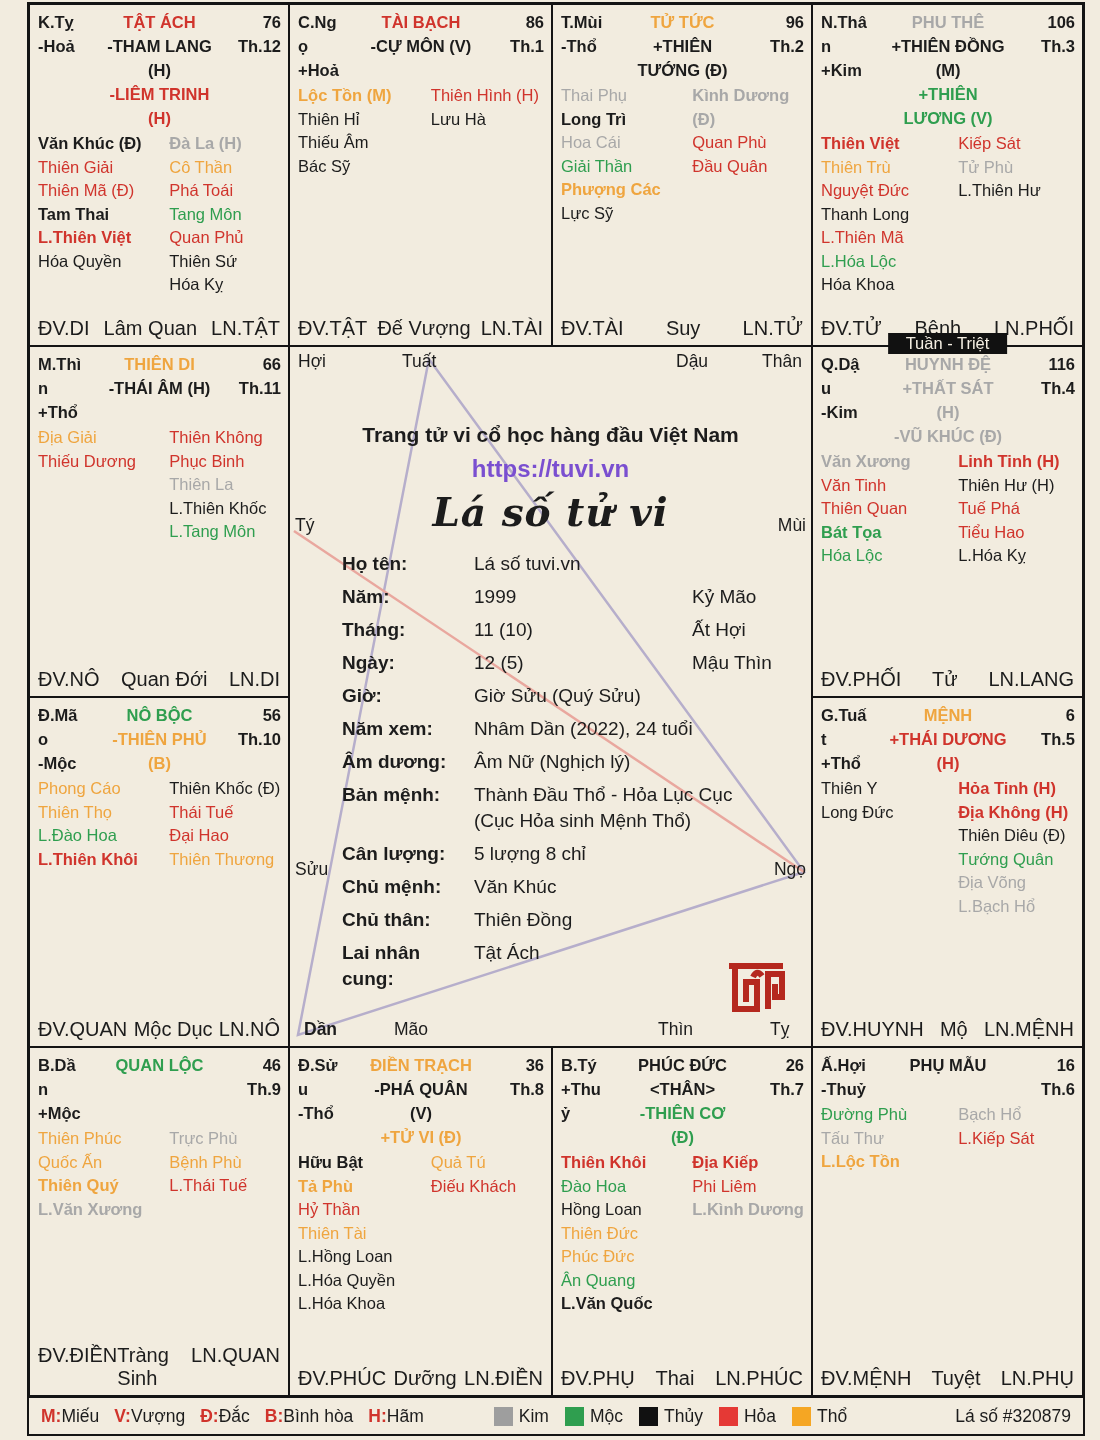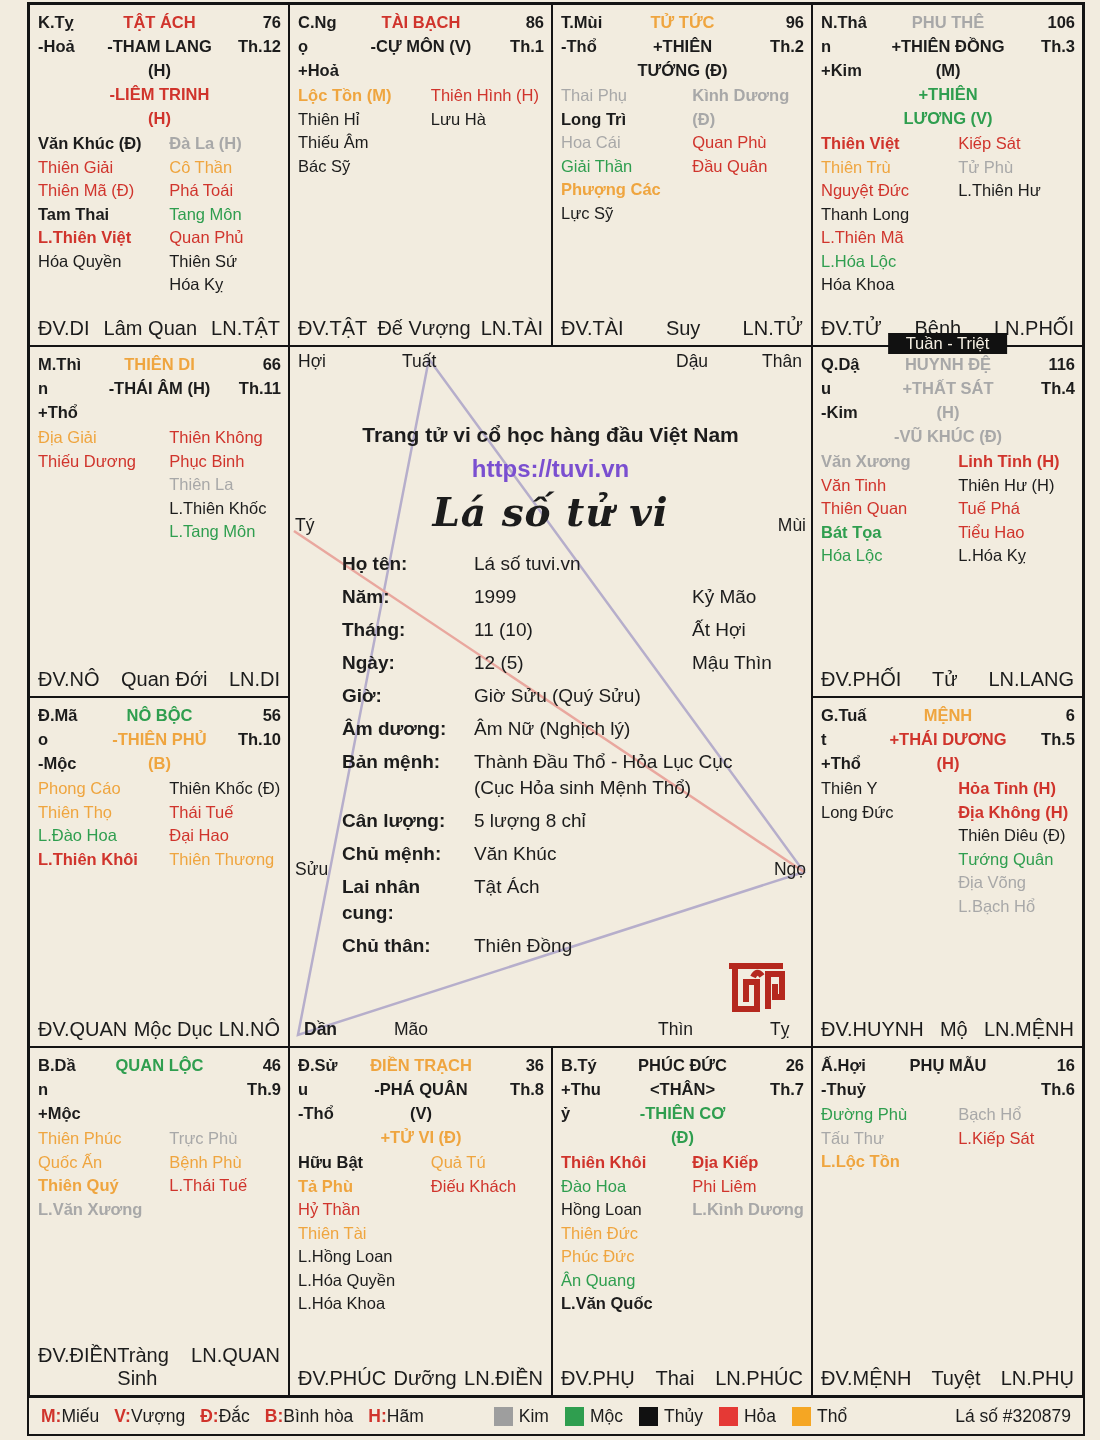--- a/index.html
+++ b/index.html
@@ -97,20 +97,26 @@
             </div>
             <div class="iext">Mậu Thìn</div>
           </div>
           <div class="irow">
             <div class="ilab">Giờ:</div>
             <div class="ival" style="grid-column: 2 / 4;">
               <div>Giờ Sửu (Quý Sửu)</div>
             </div>
           </div>
           <div class="irow">
+            <div class="ilab">Năm xem:</div>
+            <div class="ival" style="grid-column: 2 / 4;">
+              <div>Nhâm Dần (2022), 24 tuổi</div>
+            </div>
+          </div>
+          <div class="irow">
             <div class="ilab">Âm dương:</div>
             <div class="ival" style="grid-column: 2 / 4;">
               <div>Âm Nữ (Nghịch lý)</div>
             </div>
           </div>
           <div class="irow">
             <div class="ilab">Bản mệnh:</div>
             <div class="ival" style="grid-column: 2 / 4;">
               <div>Thành Đầu Thổ - Hỏa Lục Cục</div>
               <div>(Cục Hỏa sinh Mệnh Thổ)</div>
@@ -122,29 +128,29 @@
               <div>5 lượng 8 chỉ</div>
             </div>
           </div>
           <div class="irow">
             <div class="ilab">Chủ mệnh:</div>
             <div class="ival" style="grid-column: 2 / 4;">
               <div>Văn Khúc</div>
             </div>
           </div>
           <div class="irow">
+            <div class="ilab">Chủ thân:</div>
+            <div class="ival" style="grid-column: 2 / 4;">
+              <div>Thiên Đồng</div>
+            </div>
+          </div>
+          <div class="irow">
             <div class="ilab">Lai nhân cung:</div>
             <div class="ival" style="grid-column: 2 / 4;">
               <div>Tật Ách</div>
-            </div>
-          </div>
-          <div class="irow">
-            <div class="ilab">Chủ thân:</div>
-            <div class="ival" style="grid-column: 2 / 4;">
-              <div>Thiên Đồng</div>
             </div>
           </div>
         </div>
       <div class="seal">
         <svg width="64" height="64" viewBox="0 0 64 64">
           <g stroke="#b5281e" fill="none" stroke-width="6">
             <path d="M5 13 H59"></path>
             <path d="M11 13 V59"></path>
             <path d="M11 56 H33 V29 H22 V49"></path>
             <path d="M44 56 V21 H58 V44 H51 V31"></path>

